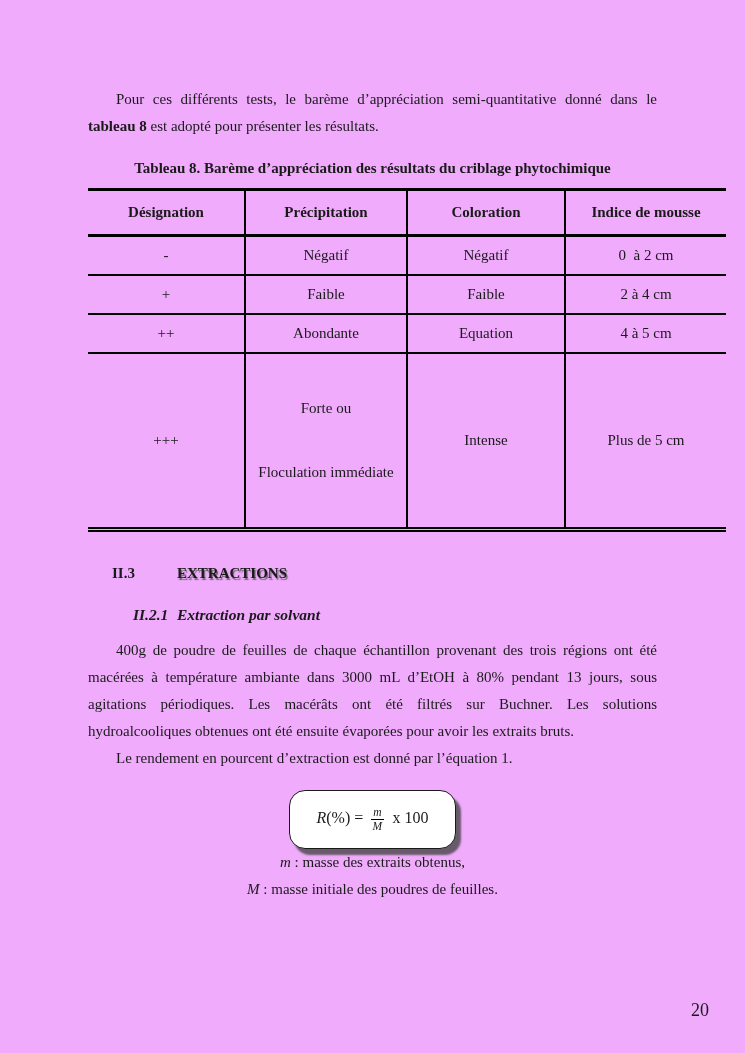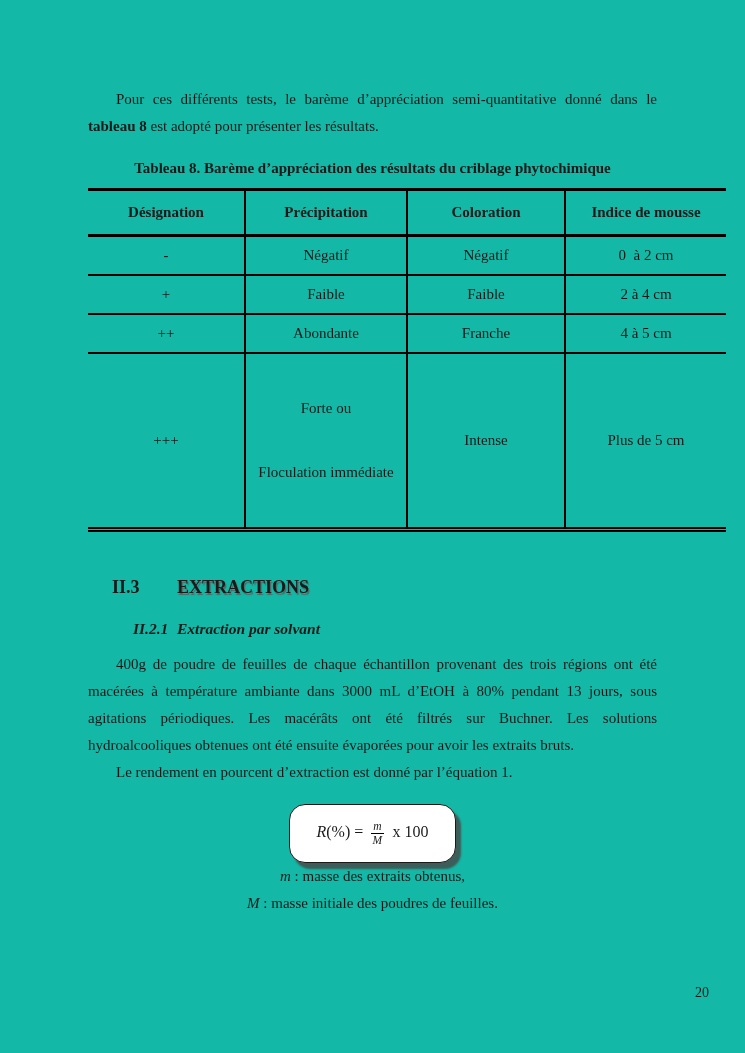--- a/index.html
+++ b/index.html
@@ -4,21 +4,21 @@
 <style>
   html, body {
     margin: 0;
     padding: 0;
     background: #ffffff;
   }
   .page {
     position: relative;
     width: 745px;
     height: 1053px;
-    background: #14b8a6;
+    background: #f0abfc;
     box-sizing: border-box;
     padding: 86px 88px 0 88px;
     font-family: "Liberation Serif", "DejaVu Serif", serif;
     font-size: 15px;
     color: #1a1a1a;
     overflow: hidden;
   }
   p { margin: 0; text-align: center; }
   .para {
     text-align: justify;
@@ -54,23 +54,23 @@
     vertical-align: middle;
   }
   table.bareme th + th,
   table.bareme td + td { border-left: 2px solid #000; }
   table.bareme tr:last-child td {
     border-bottom: 5px double #000;
     padding: 12px 8px;
   }
   .cellp { margin-bottom: 13px; }
   .heading1 {
-    margin-top: 45px;
+    margin-top: 31px;
     font-weight: bold;
-    font-size: 18px;
+    font-size: 15px;
     line-height: 20px;
     padding-left: 24px;
   }
   .heading1 .secnum { display: inline-block; width: 65px; }
   .heading1 .sectitle { text-shadow: 1.2px 1.5px 1px rgba(90,90,90,0.85); }
   .heading2 {
     margin-top: 22px;
     font-weight: bold;
     font-size: 15.5px;
     line-height: 20px;
@@ -109,22 +109,22 @@
     line-height: 22px;
   }
   .legend {
     text-align: center;
     line-height: 27px;
   }
   .legend i { font-style: italic; }
   .page-number {
     position: absolute;
     right: 36px;
-    bottom: 52px;
-    font-size: 14px;
+    bottom: 32px;
+    font-size: 18px;
   }
 </style>
 </head>
 <body>
 
 <div class="page">
 
   <p class="para"><span>Pour ces différents tests, le barème d’appréciation semi-quantitative donné dans le </span><b>tableau 8</b><span> est adopté pour présenter les résultats.</span></p>
 
   <p class="caption">Tableau 8. Barème d’appréciation des résultats du criblage phytochimique</p>
@@ -147,21 +147,21 @@
       </tr>
       <tr>
         <td>+</td>
         <td>Faible</td>
         <td>Faible</td>
         <td>2 à 4 cm</td>
       </tr>
       <tr>
         <td>++</td>
         <td>Abondante</td>
-        <td>Franche</td>
+        <td>Equation</td>
         <td>4 à 5 cm</td>
       </tr>
       <tr>
         <td>+++</td>
         <td>
           <div class="cellp">Forte ou</div>
           <div>Floculation immédiate</div>
         </td>
         <td>Intense</td>
         <td>Plus de 5 cm</td>

